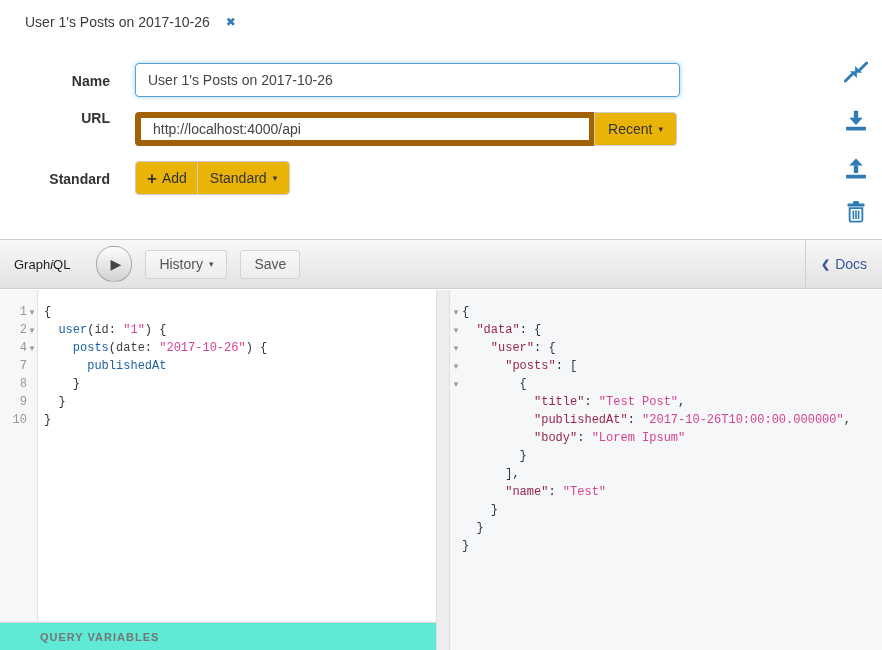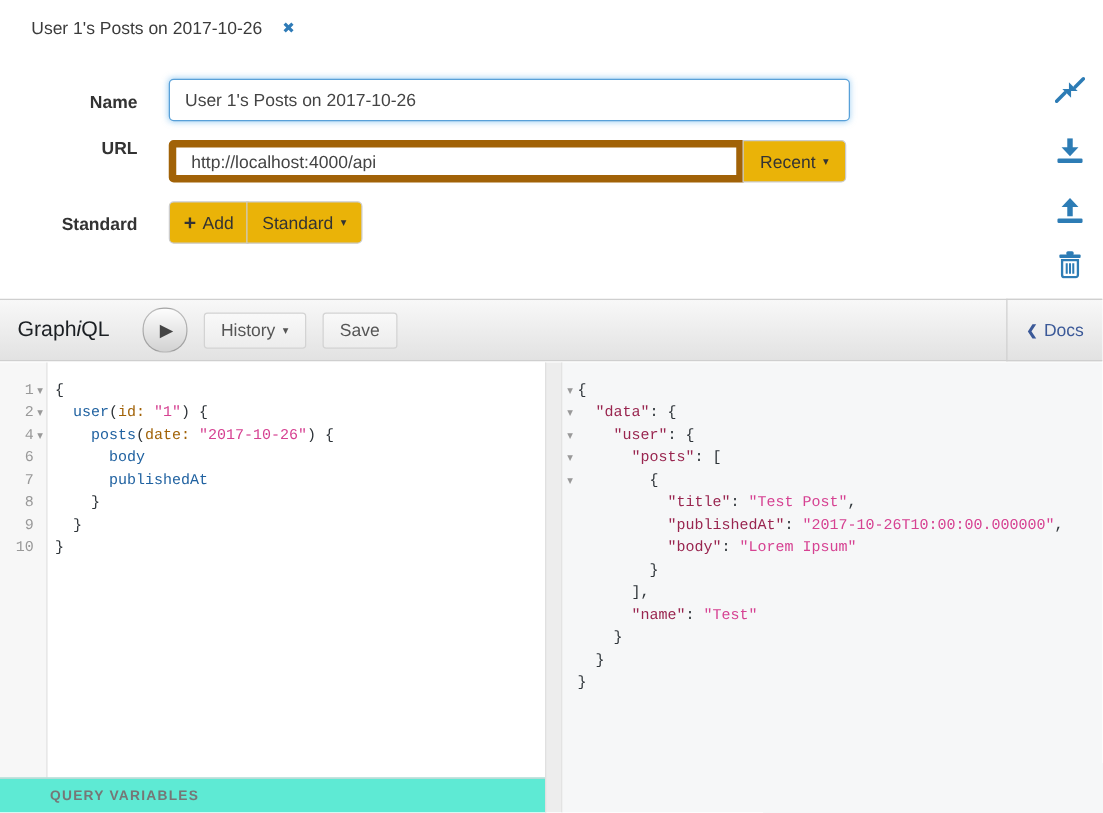--- a/index.html
+++ b/index.html
@@ -34,21 +34,21 @@
     border-radius:4px 0 0 4px;}
   .btn-add .plus{font-weight:bold;font-size:17px;margin-right:5px;line-height:1;}
   .btn-standard{position:absolute;left:198px;top:161px;width:93px;height:34px;
     border-radius:0 4px 4px 0;margin-left:-1px;}
   .side-icon{position:absolute;left:844px;width:24px;height:24px;cursor:pointer;}
   
   .gql-toolbar{position:absolute;top:239px;left:0;right:0;height:50px;box-sizing:border-box;
     background:linear-gradient(#f8f8f8,#e2e2e2);
     border-top:1px solid #cfcfcf;border-bottom:1px solid #cfcfcf;
     display:flex;align-items:center;}
-  .gql-logo{margin-left:14px;font-size:17px;color:#1b1f23;cursor:default;}
+  .gql-logo{margin-left:14px;font-size:13px;color:#1b1f23;cursor:default;}
   .gql-logo .it{font-style:italic;}
   .play-btn{margin-left:26px;width:34px;height:34px;border-radius:17px;
     border:1px solid rgba(0,0,0,0.25);background:linear-gradient(#fdfdfd,#d2d2d2);
     display:flex;align-items:center;justify-content:center;cursor:pointer;}
   .play-btn span{font-size:14px;color:#444;margin-left:3px;}
   .tb-btn{margin-left:13px;height:27px;padding:0 13px;border:1px solid #d3d3d3;border-radius:3px;
     background:linear-gradient(#f9f9f9,#ececec);color:#555;font-size:14px;
     display:flex;align-items:center;cursor:pointer;font-family:"Liberation Sans",sans-serif;}
   .docs-box{position:absolute;right:0;top:239px;height:50px;width:77px;box-sizing:border-box;
     border-top:1px solid #cfcfcf;border-bottom:1px solid #cfcfcf;border-left:1px solid #cfcfcf;
@@ -64,21 +64,21 @@
     font-family:"Liberation Mono",monospace;font-size:12px;}
   .code-line{height:18px;line-height:18px;white-space:pre;}
   .ln{display:inline-block;width:27px;text-align:right;color:#999;}
   .fold{display:inline-block;width:10px;text-align:center;font-size:9px;color:#999;
     vertical-align:top;font-family:"Liberation Sans",sans-serif;}
   .rfold{width:12px;}
   .ltext{padding-left:7px;}
   .tk-punct{color:#2d3338;}
   .tk-ws{color:#2d3338;}
   .tk-field{color:#1f61a0;}
-  .tk-attr{color:#a16207;}
+  .tk-attr{color:#404040;}
   .tk-str{color:#d64292;}
   .tk-key{color:#99254f;}
   .tk-val{color:#d64292;}
   .divider{position:absolute;left:436px;width:12px;top:0;bottom:0;background:#ededed;
     border-left:1px solid #e0e0e0;border-right:1px solid #e0e0e0;cursor:col-resize;}
   .result-pane{position:absolute;left:450px;right:0;top:0;bottom:0;background:#f6f7f8;}
   .result-pane .ltext{padding-left:0;}
   .vars-bar{position:absolute;left:0;bottom:0;width:437px;height:28px;background:#5eead4;
     border-top:1px solid #d6d6d6;box-sizing:border-box;display:flex;align-items:center;
     cursor:pointer;}
@@ -166,21 +166,20 @@
   <span>Docs</span>
 </div>
 
 <div class="editor-wrap">
   <div class="query-pane">
     <div class="gutter-bg"></div>
     <div class="code" id="query-code">
         <div class="code-line"><span class="ln">1</span><span class="fold">▾</span><span class="ltext"><span class="tk-punct">{</span></span></div>
         <div class="code-line"><span class="ln">2</span><span class="fold">▾</span><span class="ltext"><span class="tk-ws">  </span><span class="tk-field">user</span><span class="tk-punct">(</span><span class="tk-attr">id:</span><span class="tk-ws"> </span><span class="tk-str">"1"</span><span class="tk-punct">) {</span></span></div>
         <div class="code-line"><span class="ln">4</span><span class="fold">▾</span><span class="ltext"><span class="tk-ws">    </span><span class="tk-field">posts</span><span class="tk-punct">(</span><span class="tk-attr">date:</span><span class="tk-ws"> </span><span class="tk-str">"2017-10-26"</span><span class="tk-punct">) {</span></span></div>
-        <div class="code-line"><span class="ln">6</span><span class="fold"></span><span class="ltext"><span class="tk-ws">      </span><span class="tk-field">body</span></span></div>
         <div class="code-line"><span class="ln">7</span><span class="fold"></span><span class="ltext"><span class="tk-ws">      </span><span class="tk-field">publishedAt</span></span></div>
         <div class="code-line"><span class="ln">8</span><span class="fold"></span><span class="ltext"><span class="tk-ws">    </span><span class="tk-punct">}</span></span></div>
         <div class="code-line"><span class="ln">9</span><span class="fold"></span><span class="ltext"><span class="tk-ws">  </span><span class="tk-punct">}</span></span></div>
         <div class="code-line"><span class="ln">10</span><span class="fold"></span><span class="ltext"><span class="tk-punct">}</span></span></div>
       </div>
     <div class="vars-bar">
       <span>QUERY VARIABLES</span>
     </div>
   </div>
   <div class="divider"></div>

